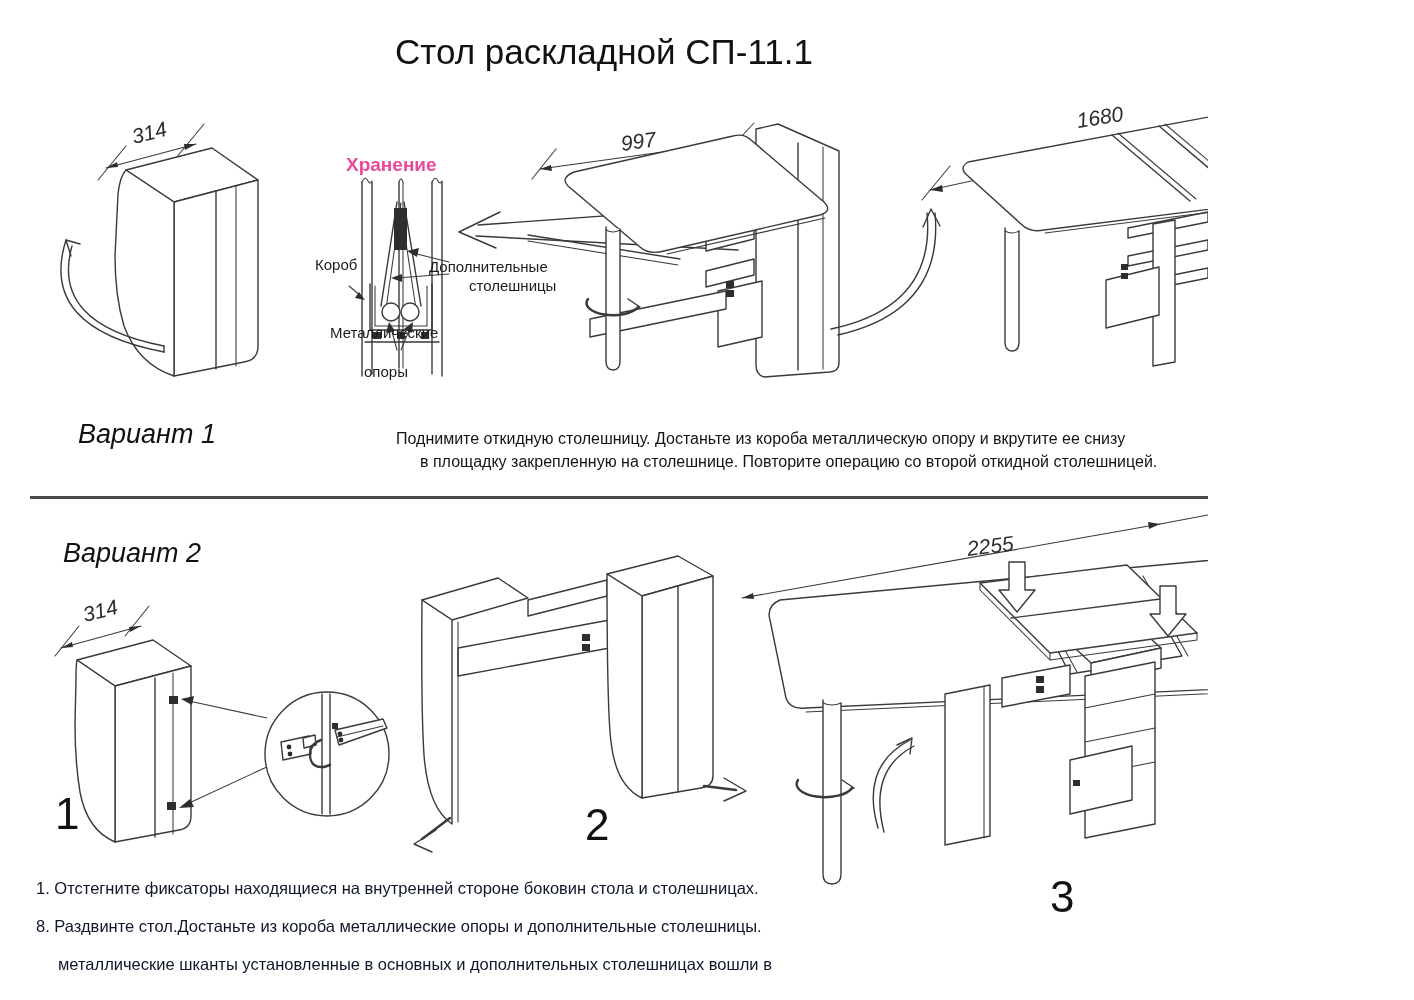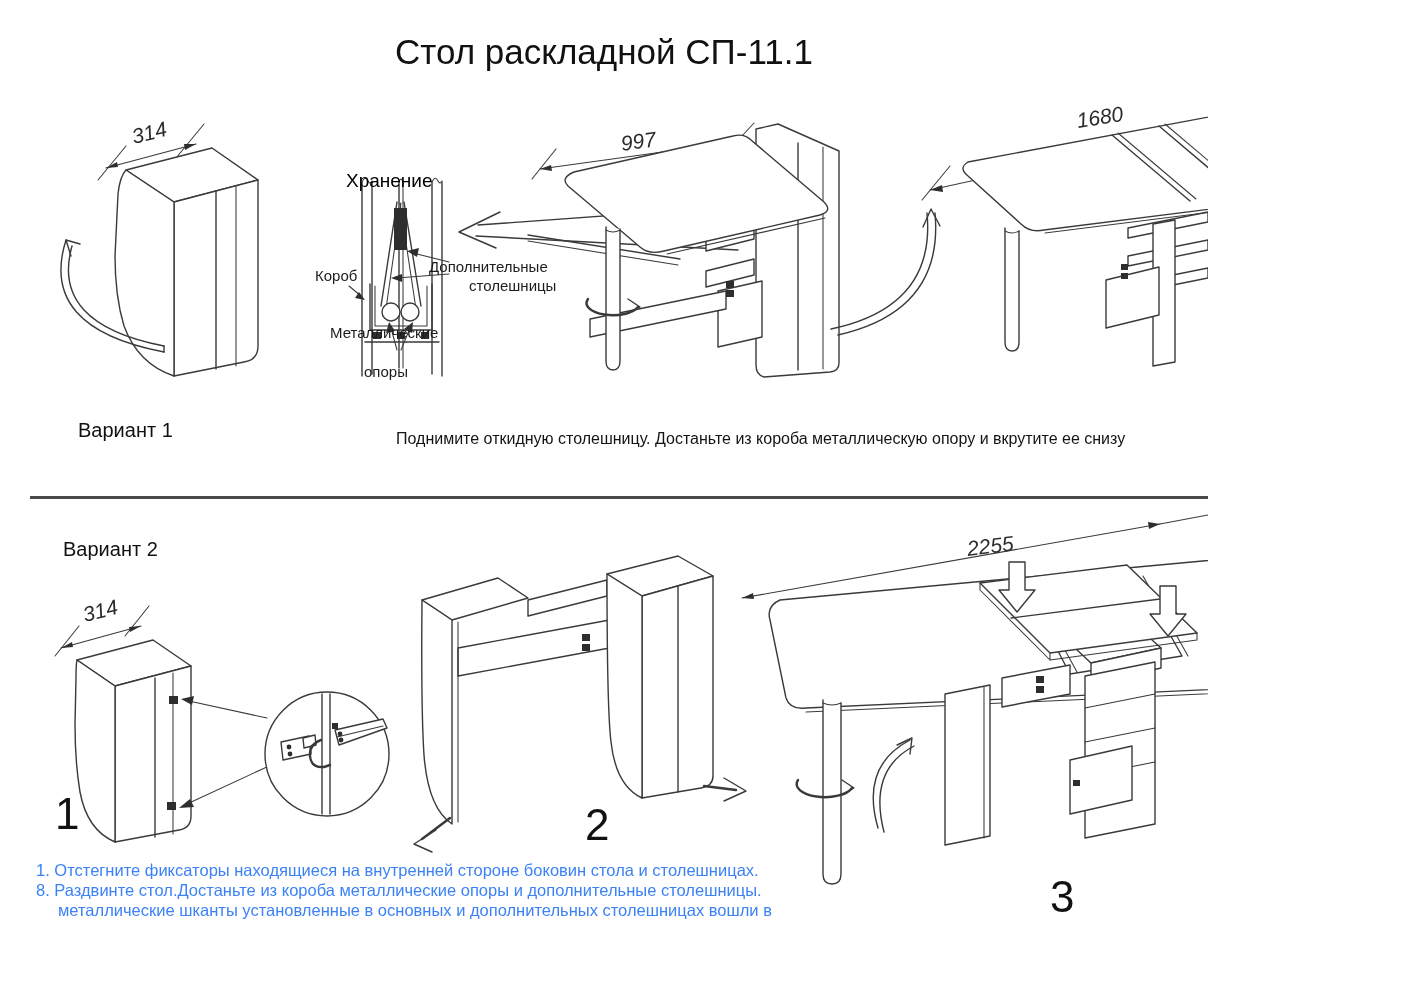--- a/index.html
+++ b/index.html
@@ -2,26 +2,26 @@
 <html><head>
 <meta charset="utf-8">
 <style>
   html,body{margin:0;padding:0;background:#ffffff;}
   #page{
     position:relative;width:1208px;height:1000px;background:#ffffff;
     font-family:"Liberation Sans",sans-serif;color:#1a1a1a;overflow:hidden;
   }
   .abs{position:absolute;}
   #title{top:32px;left:0;right:0;text-align:center;font-size:35px;font-weight:500;color:#111;}
-  .variant-label{font-size:20px;color:#111;}
-  .storage-title{font-size:19px;font-weight:normal;color:#000000;margin-top:16px;}
+  .variant-label{font-size:27px;color:#111;font-style:italic;}
+  .storage-title{font-size:19px;font-weight:bold;color:#ec4899;}
   .part-label{font-size:15px;color:#1c1c1c;white-space:nowrap;}
   .step-number{font-size:44px;color:#111;}
   .instr1{font-size:16px;line-height:23px;color:#141414;white-space:nowrap;}
-  .list-line{font-size:16.5px;line-height:20px;color:#3b82f6;white-space:nowrap;}
+  .list-line{font-size:16.5px;line-height:20px;color:#0f172a;white-space:nowrap;margin-top:18px;}
   .indent1{margin-left:22px;}
   .indent2{margin-left:12px;}
   #divider{background:#4a4a4a;height:3px;}
   svg{position:absolute;overflow:visible;}
   .ln{stroke:#3a3a3a;stroke-width:1.4;fill:none;stroke-linecap:round;stroke-linejoin:round;}
   .thn{stroke-width:1.05;}
   .thk{stroke-width:2.4;}
   .wf{fill:#ffffff;}
   .dk{fill:#2e2e2e;stroke:none;}
   .dim{font:italic 21px "Liberation Sans",sans-serif;fill:#2b2b2b;}
@@ -90,21 +90,21 @@
       <path class="ln thn" d="M146,128 L94,132"></path>
       <path class="dk" d="M88,132 L99,128 L99,136 Z"></path>
       <path class="ln thn" d="M94,204 L88,182"></path>
       <path class="dk" d="M86,176 L83,187 L92,185 Z"></path>
       <path class="ln thn" d="M98,204 L107,182"></path>
       <path class="dk" d="M110,176 L101,183 L109,187 Z"></path>
     </g>
   </svg>
 
   <div class="abs storage-title" style="left:346px;top:154px">Хранение</div>
-  <div class="abs part-label" style="left:315px;top:267px">Короб</div>
+  <div class="abs part-label" style="left:315px;top:256px">Короб</div>
   <div class="abs part-label" style="left:429px;top:258px">Дополнительные</div>
   <div class="abs part-label" style="left:469px;top:277px">столешницы</div>
   <div class="abs part-label" style="left:330px;top:324px">Металлические</div>
   <div class="abs part-label" style="left:364px;top:363px">опоры</div>
 
   <svg class="abs" style="left:450px;top:192px" width="300" height="80" viewBox="0 0 300 80">
     <path class="ln" d="M50,20 L9,40 L46,56"></path>
     <path class="ln" d="M28,33 L292,14"></path>
     <path class="ln" d="M26,44 L288,58"></path>
   </svg>
@@ -172,20 +172,21 @@
       <rect class="dk" x="205" y="187" width="7" height="6"></rect>
       <path class="ln wf" d="M89,142 L89,256 Q89,265 96,265 Q103,265 103,256 L103,145"></path>
       <path class="ln thn" d="M89,145 Q96,149 103,145"></path>
       <path class="ln wf" d="M379,112 L379,222 Q379,231 386,231 Q393,231 393,222 L393,115"></path>
       <path class="ln thn" d="M379,115 Q386,119 393,115"></path>
     </g>
   </svg>
 
   <div class="abs variant-label" style="left:78px;top:419px">Вариант 1</div>
   <div class="abs instr1" style="left:396px;top:427px">Поднимите откидную столешницу. Достаньте из короба металлическую опору и вкрутите ее снизу</div>
+  <div class="abs instr1" style="left:420px;top:450px">в площадку закрепленную на столешнице. Повторите операцию со второй откидной столешницей.</div>
 
   <div id="divider" class="abs" style="left:30px;top:496px;width:1356px"></div>
 
   <div class="abs variant-label" style="left:63px;top:538px">Вариант 2</div>
 
   <svg class="abs" style="left:43px;top:596px" width="362" height="278" viewBox="0 0 362 278">
     <g>
       <line class="ln thn" x1="12" y1="60" x2="36" y2="30"></line>
       <line class="ln thn" x1="82" y1="40" x2="106" y2="10"></line>
       <line class="ln thn" x1="18" y1="52" x2="98" y2="30"></line>

